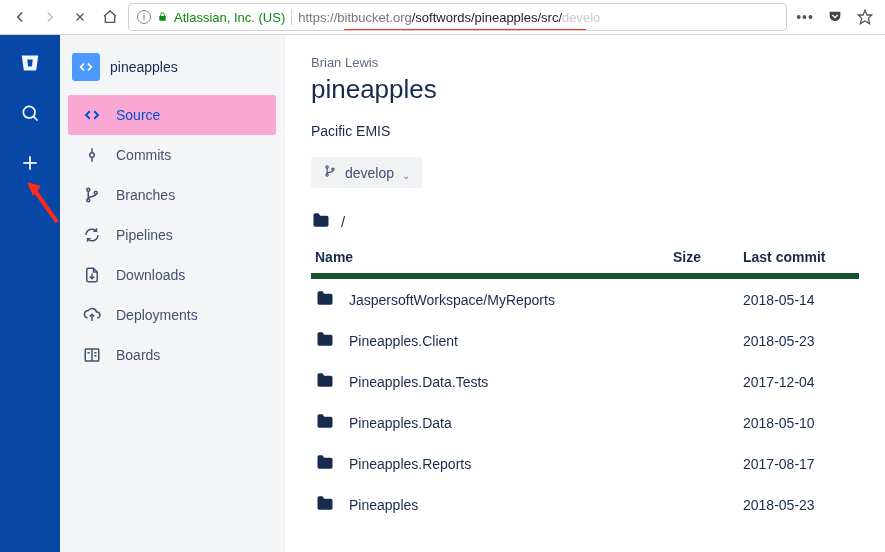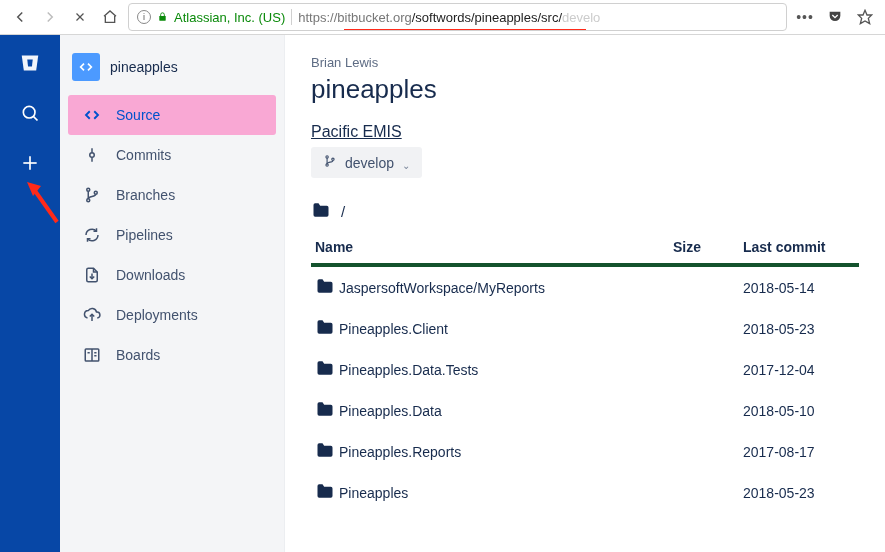--- a/index.html
+++ b/index.html
@@ -33,33 +33,33 @@
   .repo-av svg { stroke:#fff; }
   .repo-nm { font-size:14px; color:#172b4d;}
 
   .nav-item { display:flex; align-items:center; gap:14px; height:40px; padding:0 14px; font-size:14px; color:#42526e; border-radius:3px;}
   .nav-item.active { background:#f9a8d4; color:#0052cc; }
   .nav-ico { width:20px; display:flex; justify-content:center; }
 
   .main { flex:1; padding:20px 26px; overflow:hidden;}
   .owner { font-size:13px; color:#5e6c84; margin-bottom:4px;}
   h1 { font-size:26px; font-weight:500; color:#172b4d; margin-bottom:18px;}
-  .proj { font-size:16px; color:#172b4d; margin-bottom:6px;text-decoration:underline;}
+  .proj { font-size:14px; color:#172b4d; margin-bottom:18px;}
   .branch-btn { display:inline-flex; align-items:flex-end; gap:8px; background:#f1f2f4; border-radius:3px; padding:7px 12px; font-size:14px; color:#42526e;}
   .branch-btn .chev { font-size:10px; color:#7a869a;}
 
   .crumbs { display:flex; align-items:center; gap:10px; margin-top:22px; margin-bottom:8px; font-size:15px;}
   .folder-i { color:#172b4d; }
 
   table { width:100%; border-collapse:collapse; }
-  th { text-align:left; font-size:14px; font-weight:600; color:#172b4d; padding:8px 4px; border-bottom:4px solid #14532d;}
+  th { text-align:left; font-size:14px; font-weight:600; color:#172b4d; padding:8px 4px; border-bottom:6px solid #14532d;}
   th.size { width:70px; }
   th.last { width:120px; }
   td { padding:9px 4px; font-size:14px; color:#172b4d; }
-  td.name { display:flex; align-items:center; gap:4px;text-align:center;}
+  td.name { display:flex; align-items:center; gap:14px;text-align:center;}
 </style>
 </head>
 <body>
 
 <div class="chrome">
   <div class="nav-btn">
     <svg width="18" height="18" viewBox="0 0 24 24" fill="none" stroke="currentColor" stroke-width="2">
         <polyline points="15 18 9 12 15 6"></polyline>
       </svg>
   </div>

